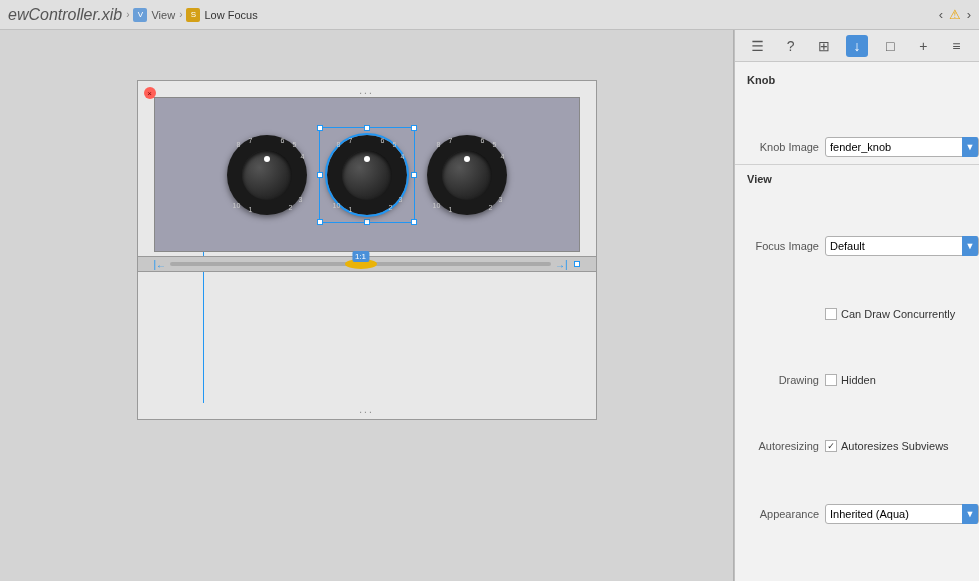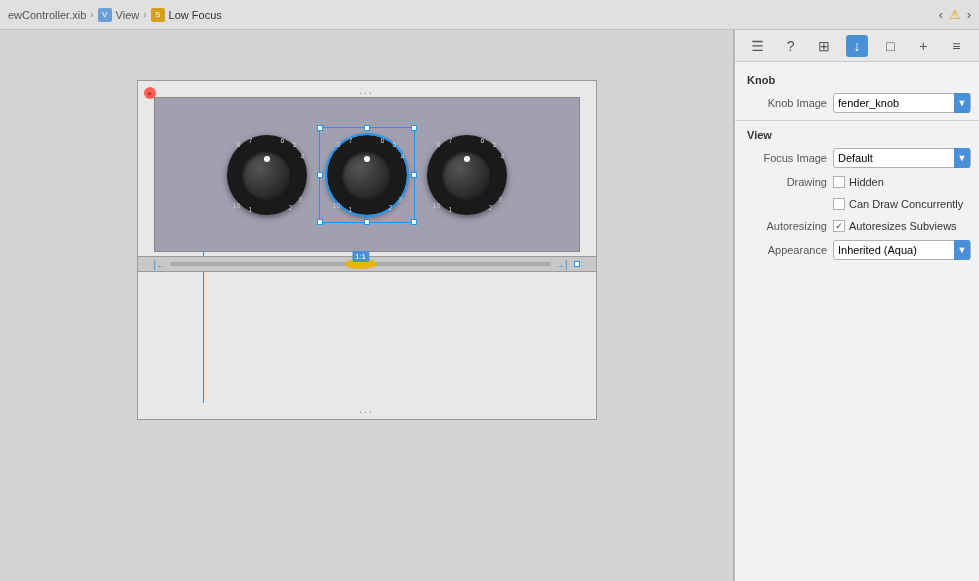--- a/index.html
+++ b/index.html
@@ -348,22 +348,23 @@
     .section-header {
       font-size: 11px;
       font-weight: 600;
       color: #333;
       padding: 4px 12px 4px 12px;
     }
 
     .property-row {
       display: flex;
       align-items: center;
-      padding: 3px 8px;
+      padding: 3px 0;
       min-height: 22px;
+      margin-top: 44px;
     }
     .property-label {
       font-size: 11px;
       color: #555;
       text-align: right;
       width: 90px;
       flex-shrink: 0;
       padding-right: 6px;
     }
     .property-value {
@@ -474,21 +475,21 @@
     .panel-divider {
       width: 1px;
       background: #b0b0b0;
     }
   </style>
 </head>
 <body>
 
 <div class="top-bar">
   <div class="breadcrumb">
-    <span style="color:#555; font-size:11px;">ewController.xib</span>
+    <span style="color:#555; font-size:16px;font-style:italic;">ewController.xib</span>
     <span class="breadcrumb-sep">›</span>
     <span class="breadcrumb-icon">V</span>
     <span style="color:#555; font-size:11px;">View</span>
     <span class="breadcrumb-sep">›</span>
     <span class="breadcrumb-icon yellow">S</span>
     <span style="color:#333; font-size:11px;">Low Focus</span>
   </div>
   <div class="nav-arrows">
     <span class="nav-arrow">‹</span>
     <span class="nav-warning">⚠</span>
@@ -633,32 +634,32 @@
         <div class="property-label">Focus Image</div>
         <div class="property-value">
           <div class="prop-dropdown blue-arrow">
             <span>Default</span>
             <div class="arrow" style="background:#4a90d9;color:white;width:16px;height:20px;display:flex;align-items:center;justify-content:center;margin-right:-4px;border-radius:0 2px 2px 0;font-size:9px;">▼</div>
           </div>
         </div>
       </div>
 
       <div class="property-row">
+        <div class="property-label"></div>
+        <div class="property-value">
+          <div class="prop-checkbox"></div>
+          <span class="checkbox-label">Can Draw Concurrently</span>
+        </div>
+      </div>
+
+      <div class="property-row">
         <div class="property-label">Drawing</div>
         <div class="property-value">
           <div class="prop-checkbox"></div>
           <span class="checkbox-label">Hidden</span>
-        </div>
-      </div>
-
-      <div class="property-row">
-        <div class="property-label"></div>
-        <div class="property-value">
-          <div class="prop-checkbox"></div>
-          <span class="checkbox-label">Can Draw Concurrently</span>
         </div>
       </div>
 
       <div class="property-row">
         <div class="property-label">Autoresizing</div>
         <div class="property-value">
           <div class="prop-checkbox checked"></div>
           <span class="checkbox-label">Autoresizes Subviews</span>
         </div>
       </div>

